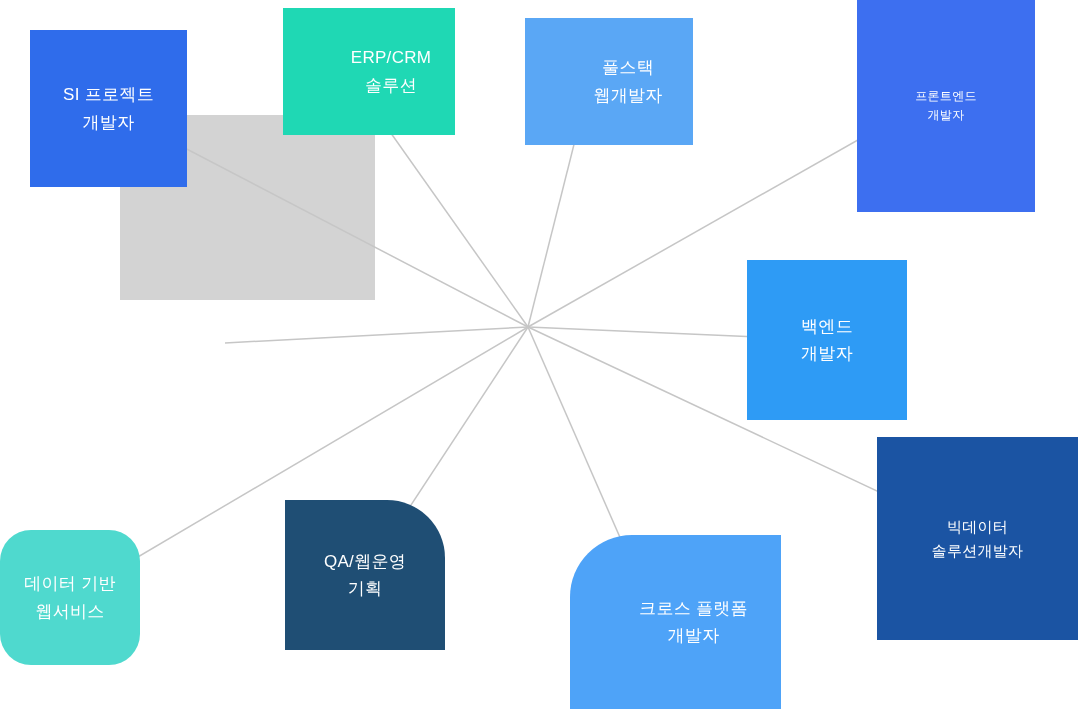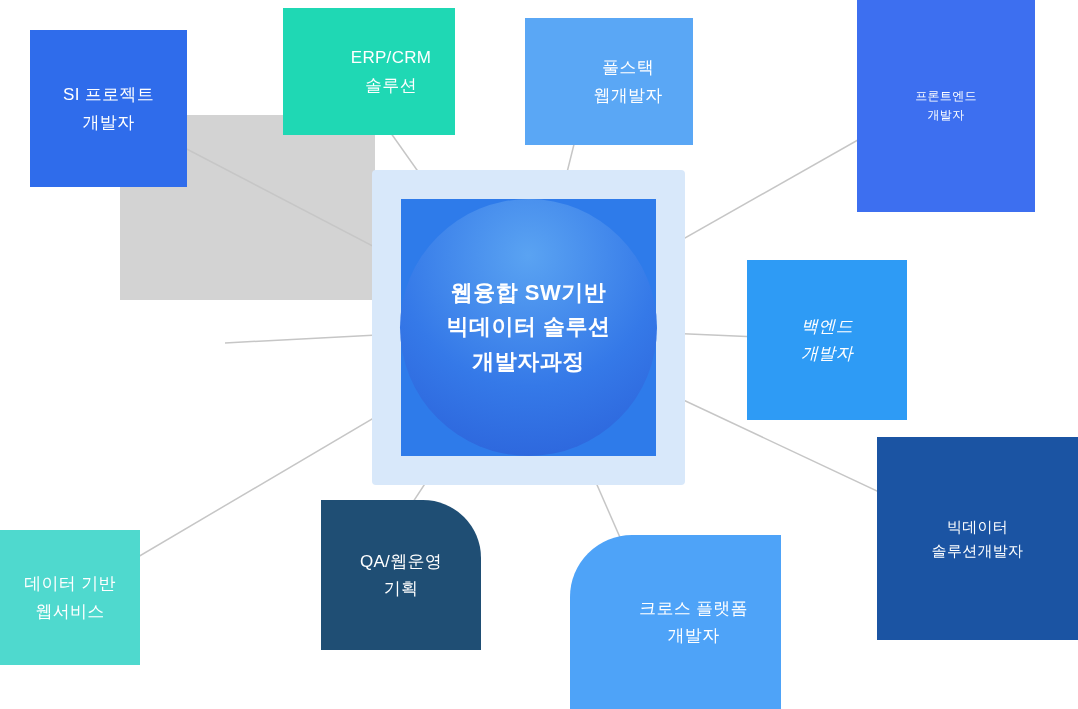--- a/index.html
+++ b/index.html
@@ -40,24 +40,24 @@
   
   .node{
     position:absolute;display:flex;align-items:center;justify-content:center;
     color:#ffffff;font-size:17px;font-weight:500;line-height:1.6;
     text-align:center;white-space:pre-line;letter-spacing:0.3px;
   }
   .n1{left:30px;top:30px;width:157px;height:157px;}
   .n2{left:283px;top:8px;width:128px;height:127px;padding-left:44px;}
   .n3{left:525px;top:18px;width:130px;height:127px;padding-left:38px;}
   .n4{left:857px;top:0;width:178px;height:212px;font-size:12px;}
-  .n5{left:747px;top:260px;width:160px;height:160px;font-style:italic;}
+  .n5{left:747px;top:260px;width:160px;height:160px;}
   .n6{left:877px;top:437px;width:201px;height:203px;font-size:15px;}
   .n7{left:570px;top:535px;width:175px;height:174px;border-top-left-radius:62px;}
-  .n8{left:285px;top:500px;width:160px;height:150px;border-top-right-radius:58px;margin-left:36px;}
+  .n8{left:285px;top:500px;width:160px;height:150px;border-top-right-radius:58px;}
   .n9{left:0;top:530px;width:140px;height:135px;}
   .n10{left:140px;top:258px;width:170px;height:170px;}
 </style>
 </head>
 <body>
 
 <div class="canvas">
 
   <div class="backdrop"></div>
 
@@ -67,41 +67,33 @@
     <line x1="528" y1="327" x2="590" y2="81"></line>
     <line x1="528" y1="327" x2="946" y2="90"></line>
     <line x1="528" y1="327" x2="827" y2="340"></line>
     <line x1="528" y1="327" x2="977" y2="538"></line>
     <line x1="528" y1="327" x2="657" y2="622"></line>
     <line x1="528" y1="327" x2="365" y2="575"></line>
     <line x1="528" y1="327" x2="70" y2="597"></line>
     <line x1="528" y1="327" x2="225" y2="343"></line>
   </svg>
 
-  <div class="center-panel">
-    <div class="center-square"></div>
-    <div class="center-circle">
-      <div class="center-title">웹융합 SW기반
-빅데이터 솔루션
-개발자과정</div>
-    </div>
-  </div>
 
   <div class="node n1" style="background: rgb(47, 108, 235);">SI 프로젝트
 개발자</div>
   <div class="node n2" style="background: rgb(31, 216, 180);">ERP/CRM
 솔루션</div>
   <div class="node n3" style="background: rgb(90, 167, 245);">풀스택
 웹개발자</div>
   <div class="node n4" style="background: rgb(61, 111, 240);">프론트엔드
 개발자</div>
   <div class="node n5" style="background: rgb(46, 155, 245);">백엔드
 개발자</div>
   <div class="node n6" style="background: rgb(27, 84, 163);">빅데이터
 솔루션개발자</div>
   <div class="node n7" style="background: rgb(78, 163, 248); padding-left: 36px;">크로스 플랫폼
 개발자</div>
   <div class="node n8" style="background: rgb(31, 78, 116);">QA/웹운영
 기획</div>
-  <div class="node n9" style="background: rgb(79, 217, 206);">데이터 기반
+  <div class="node n9" style="background: rgb(79, 217, 206); border-radius: 31px;">데이터 기반
 웹서비스</div>
 
 </div>
 
 </body></html>

